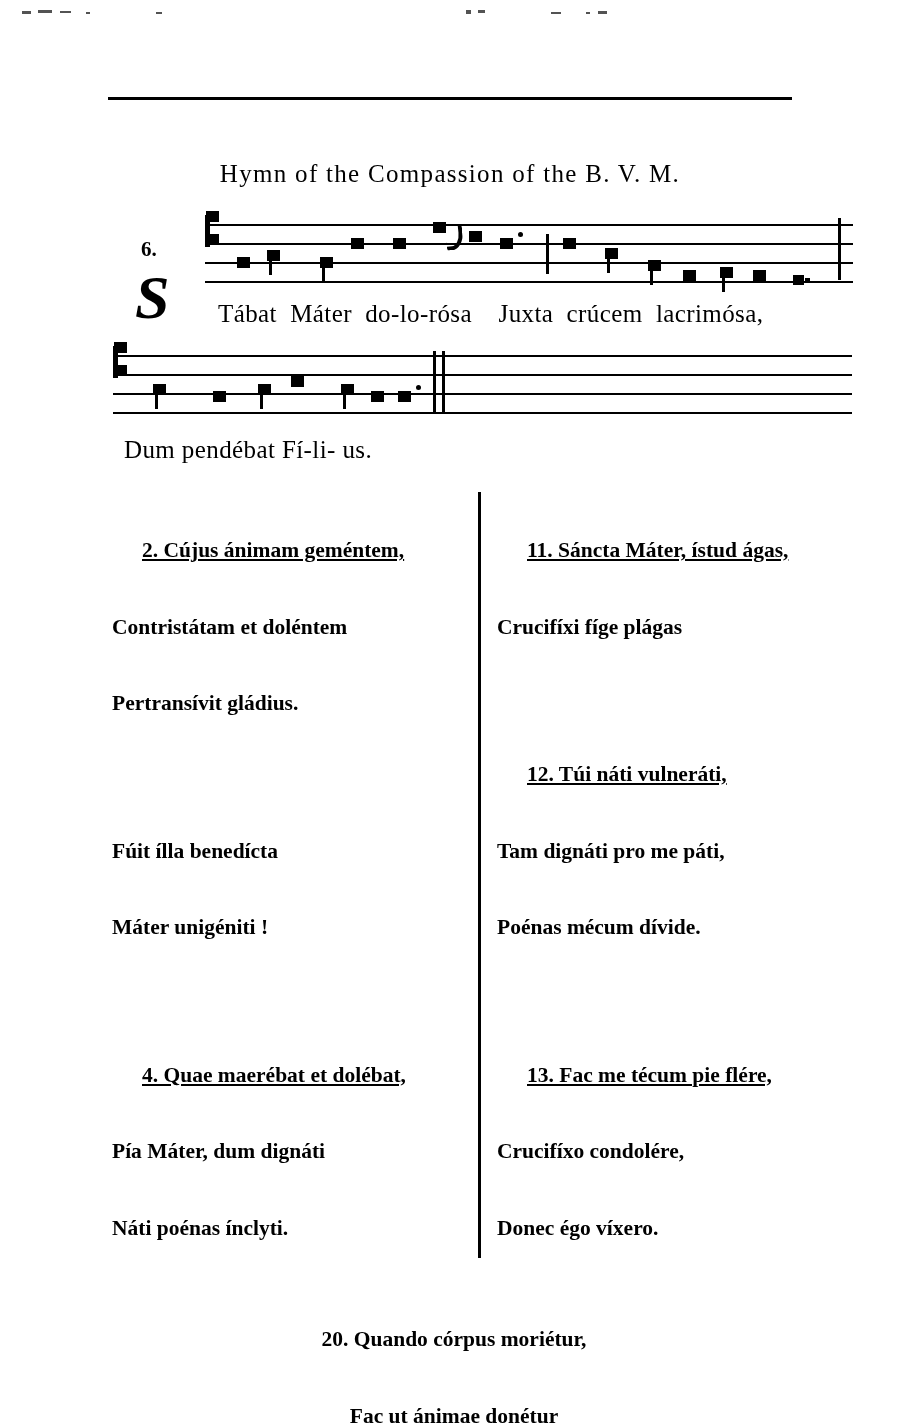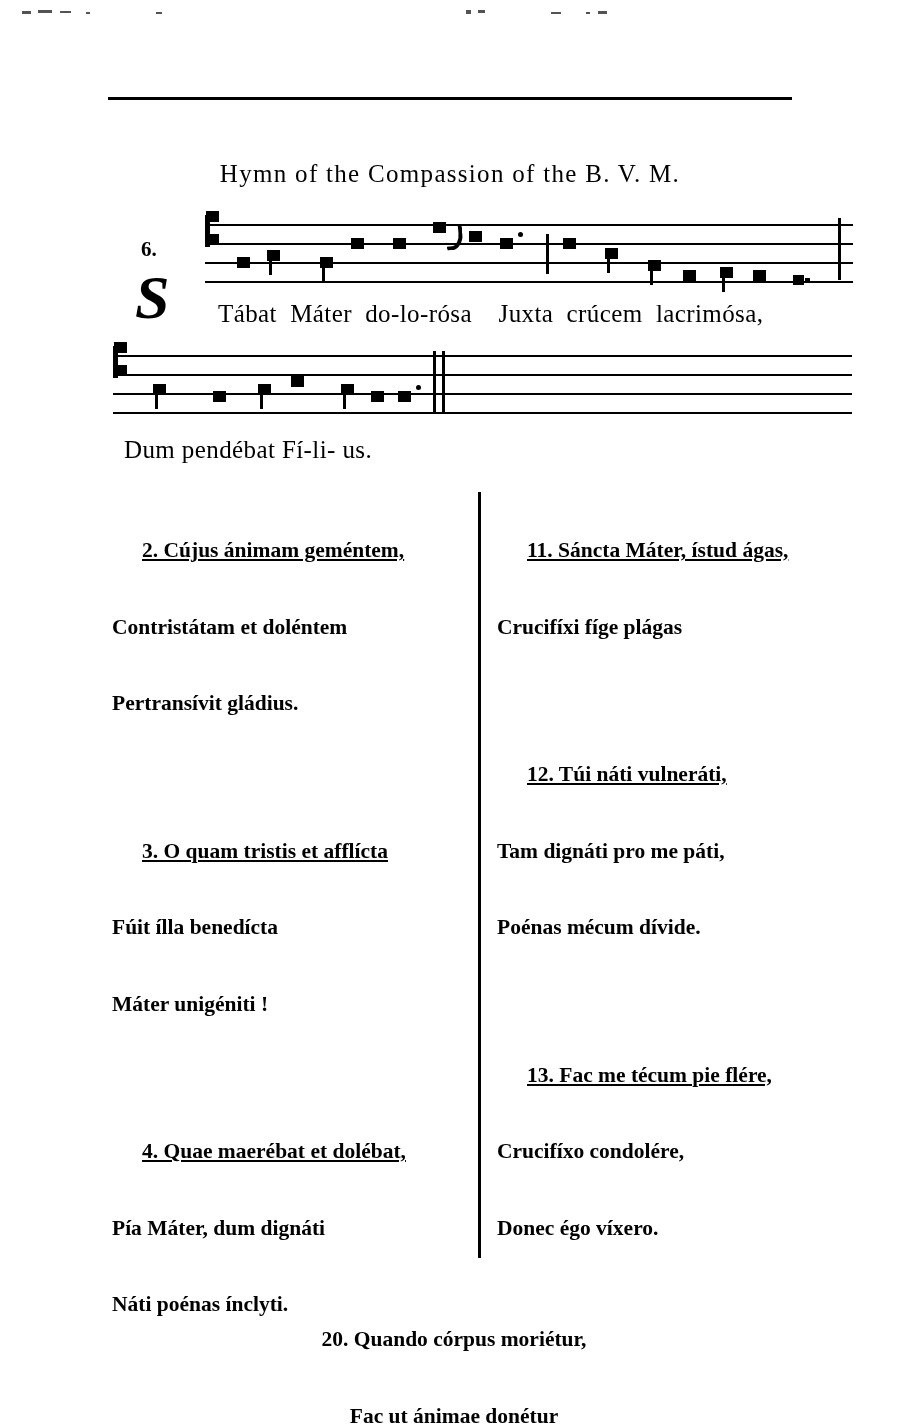--- a/index.html
+++ b/index.html
@@ -334,21 +334,20 @@
 
   <div class="coldiv"></div>
 
   <div class="col col-left">
     <div class="verse">
       <div class="l-first">2. Cújus ánimam geméntem,</div>
       <div>Contristátam et doléntem</div>
       <div>Pertransívit gládius.</div>
     </div>
     <div class="verse">
-      <div class="l-first">3. O quam tristis et afflícta</div>
       <div>Fúit ílla benedícta</div>
       <div>Máter unigéniti !</div>
     </div>
     <div class="verse">
       <div class="l-first">4. Quae maerébat et dolébat,</div>
       <div>Pía Máter, dum dignáti</div>
       <div>Náti poénas ínclyti.</div>
     </div>
     <div class="verse">
       

